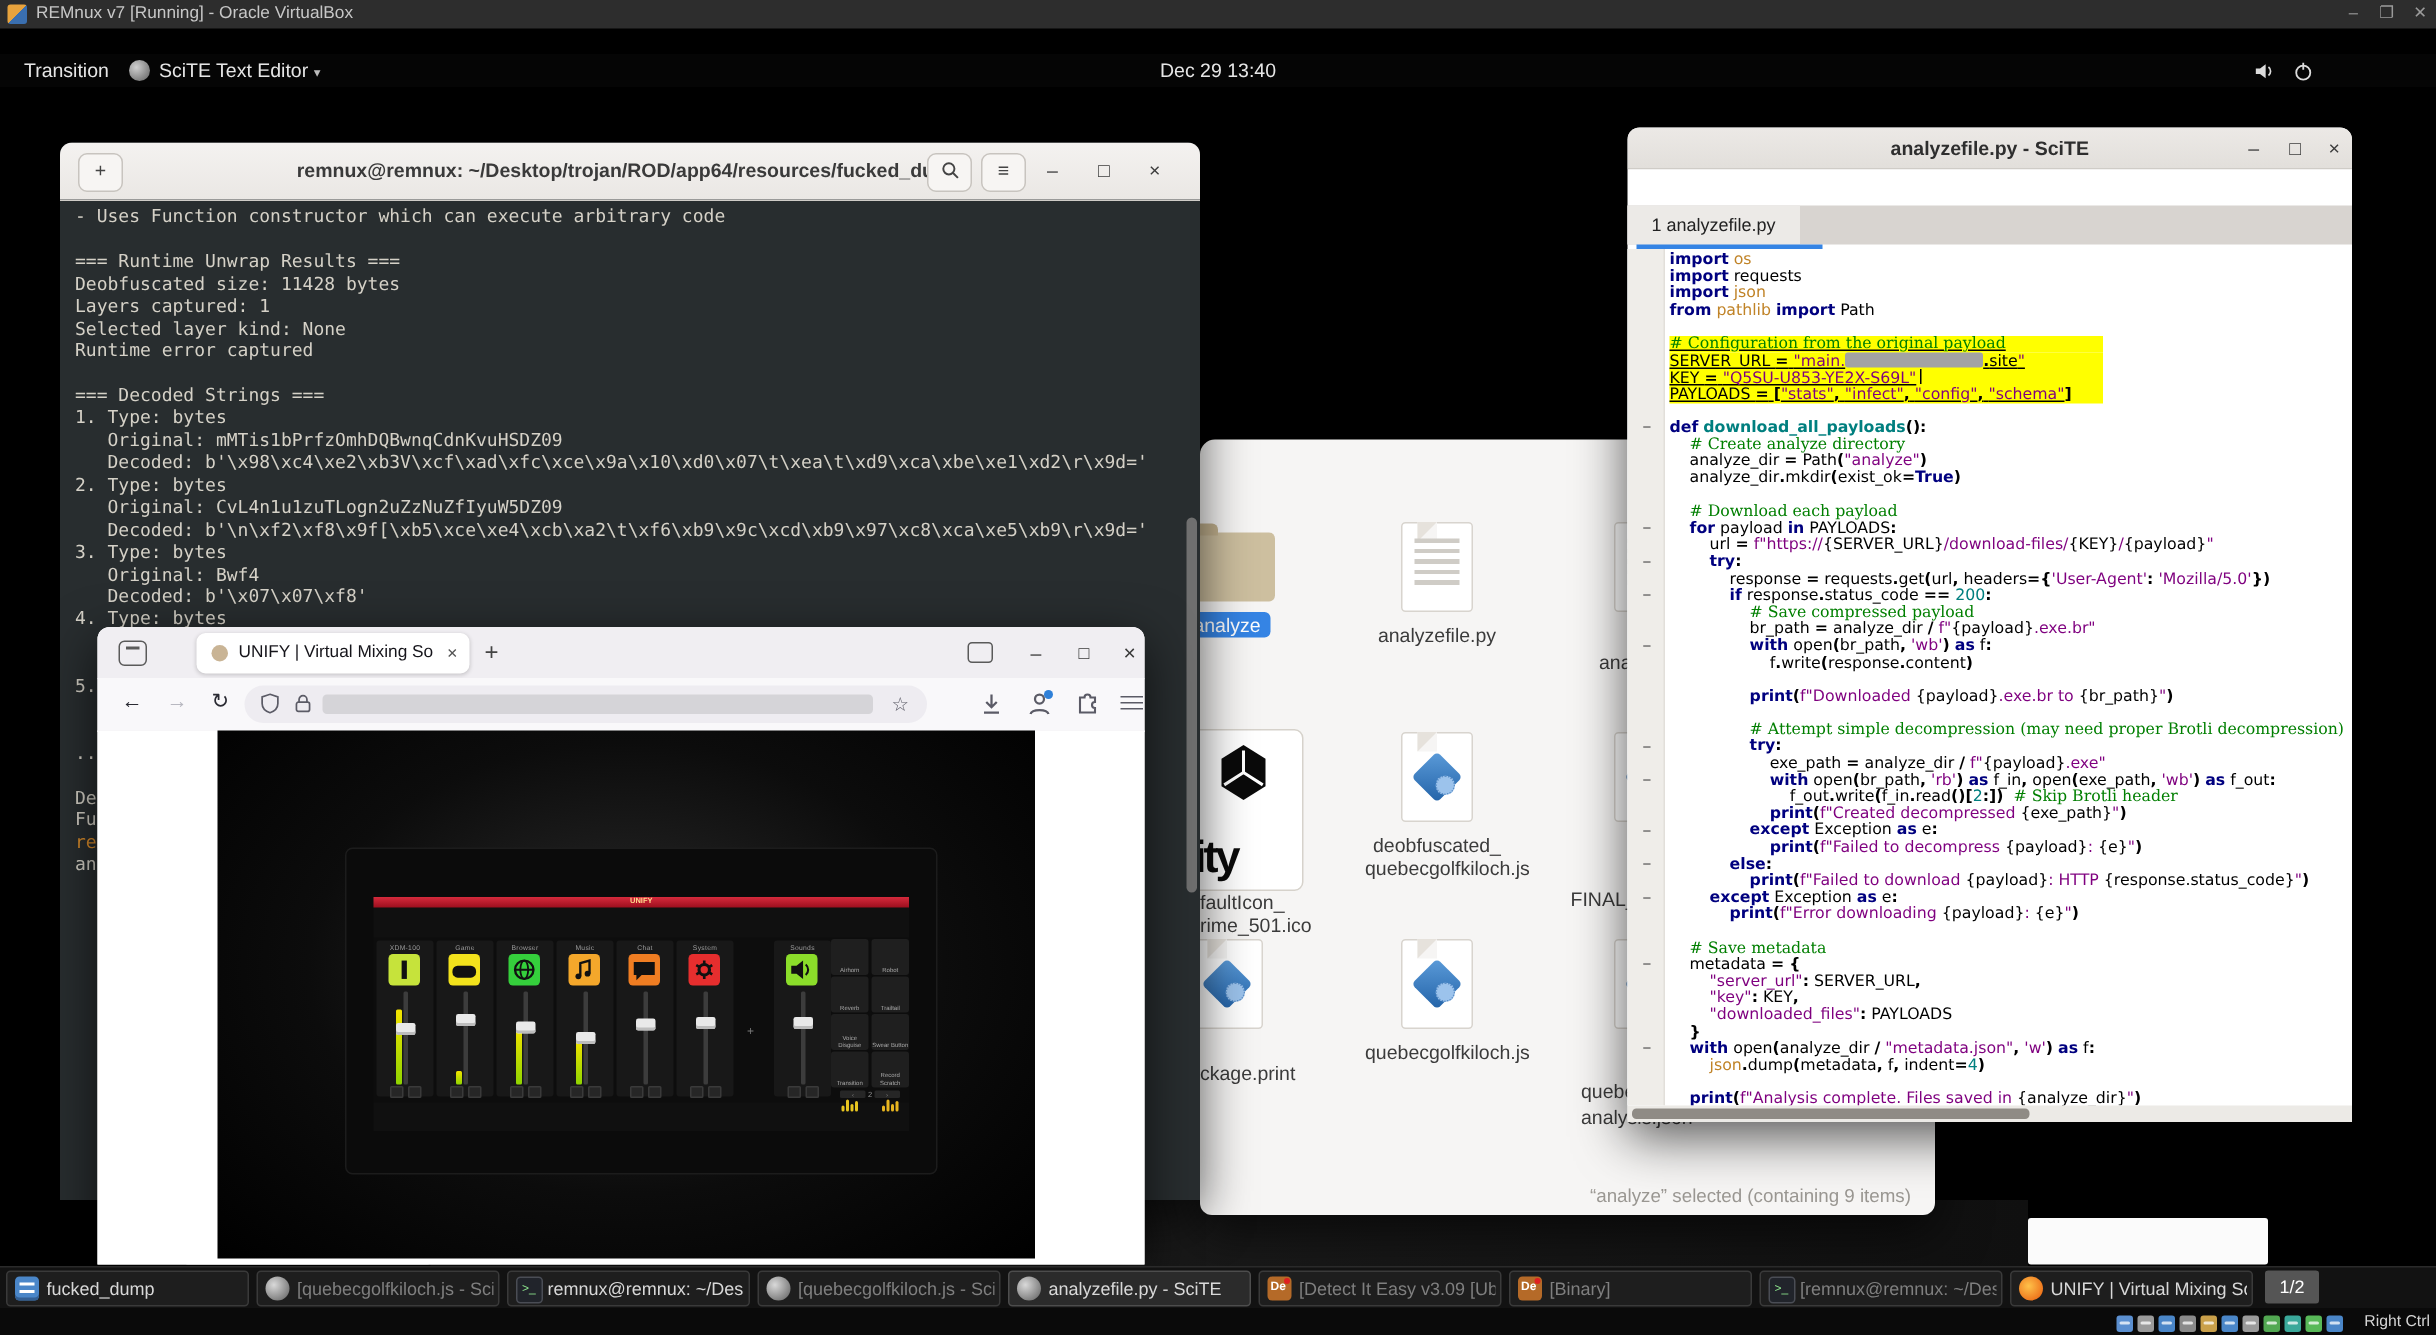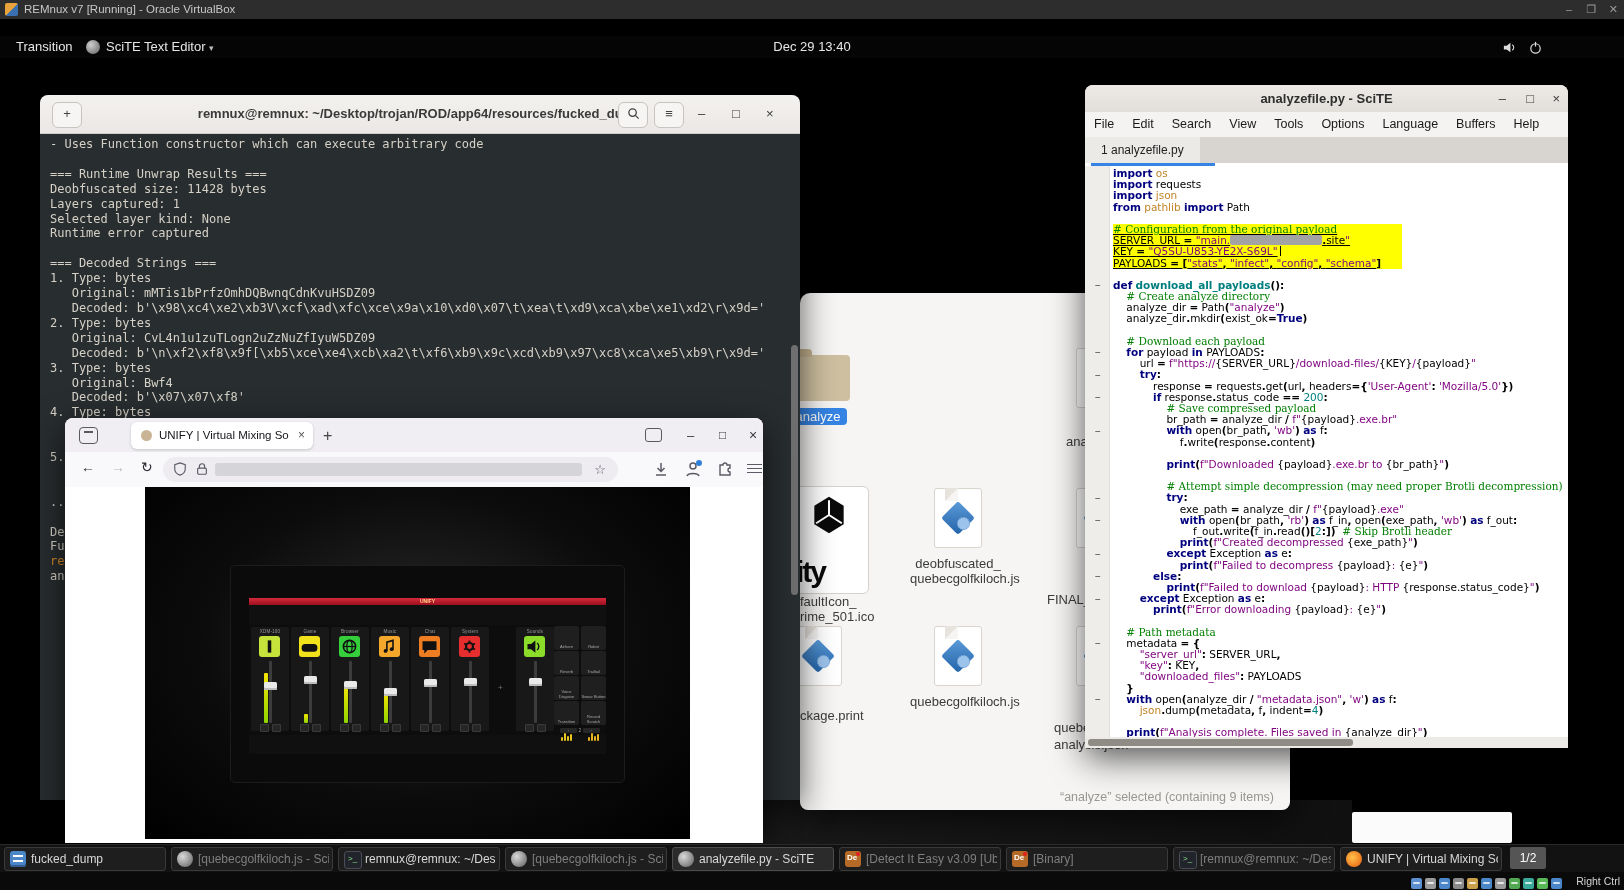--- a/index.html
+++ b/index.html
@@ -152,20 +152,27 @@
   <div class="abs wallstrip"></div>
   <div class="abs wfrag" style="left:123px;width:164px;"></div>
   <div class="abs wfrag" style="left:1352px;width:160px;"></div>
 
   <div class="abs fm win">
     <div class="abs" id="fm-items" style="left:0;top:44px;right:0;bottom:0;">
         <div class="abs fm-item" style="left: -30px; top: 8px;">
           <div class="icon-folder"></div>
           <div class="fm-label"><span class="pill">analyze</span></div>
         </div>
+        <div class="abs fm-item" style="left: 110px; top: 11px;">
+          <div class="icon-doc">
+            <div class="fold"></div>
+            <div class="lines"></div>
+          </div>
+          <div class="fm-label"><span>analyzefile.py</span></div>
+        </div>
         <div class="abs fm-item" style="left: 252px; top: 11px;">
           <div class="icon-doc">
             <div class="fold"></div>
             <div class="lines"></div>
           </div>
         </div>
         <div class="abs fm-item" style="left: -19px; top: 149px;">
           <div class="icon-unity"><svg width="44" height="44" viewBox="0 0 24 24" style="margin-top:6px">
               <path d="M12 2l8 5v10l-8 5-8-5V7z" fill="#0a0a0a"></path>
               <path d="M12 4v8m0 0l7 4.5M12 12L5 16.5" stroke="#fff" stroke-width="1.1" fill="none"></path>
@@ -416,21 +423,20 @@
     </div>
   </div>
 
   <div class="abs scite win">
     <div class="abs sc-title">
       <div class="abs sc-title-text">analyzefile.py - SciTE</div>
       <div class="abs wglyph" style="right:62px;top:2px;">–</div>
       <div class="abs wglyph" style="right:34px;top:2px;">□</div>
       <div class="abs wglyph" style="right:8px;top:2px;">×</div>
     </div>
-    <div class="abs sc-menubar" id="sc-menus"><span>File</span><span>Edit</span><span>Search</span><span>View</span><span>Tools</span><span>Options</span><span>Language</span><span>Buffers</span><span>Help</span></div>
     <div class="abs sc-tabbar">
       <span class="sc-tab">1 analyzefile.py</span>
     </div>
     <div class="abs sc-blue"></div>
     <div class="abs sc-code">
       <div class="abs sc-margin" id="sc-margin">
           <div class="fold" style="top: 114px;">−</div>
           <div class="fold" style="top: 181.2px;">−</div>
           <div class="fold" style="top: 203.6px;">−</div>
           <div class="fold" style="top: 226px;">−</div>
@@ -478,21 +484,21 @@
           <div class="cline"><span class="lw">                    <span class="k">with</span> open<span class="o">(</span>br_path<span class="o">,</span> <span class="s">'rb'</span><span class="o">)</span> <span class="k">as</span> f_in<span class="o">,</span> open<span class="o">(</span>exe_path<span class="o">,</span> <span class="s">'wb'</span><span class="o">)</span> <span class="k">as</span> f_out<span class="o">:</span></span></div>
           <div class="cline"><span class="lw">                        f_out<span class="o">.</span>write<span class="o">(</span>f_in<span class="o">.</span>read<span class="o">(</span><span class="o">)</span><span class="o">[</span><span class="n">2</span><span class="o">:</span><span class="o">]</span><span class="o">)</span>  <span class="c"># Skip Brotli header</span></span></div>
           <div class="cline"><span class="lw">                    <span class="k">print</span><span class="o">(</span><span class="s">f"Created decompressed </span><span class="fb">{exe_path}</span><span class="s">"</span><span class="o">)</span></span></div>
           <div class="cline"><span class="lw">                <span class="k">except</span> Exception <span class="k">as</span> e<span class="o">:</span></span></div>
           <div class="cline"><span class="lw">                    <span class="k">print</span><span class="o">(</span><span class="s">f"Failed to decompress </span><span class="fb">{payload}</span><span class="s">: </span><span class="fb">{e}</span><span class="s">"</span><span class="o">)</span></span></div>
           <div class="cline"><span class="lw">            <span class="k">else</span><span class="o">:</span></span></div>
           <div class="cline"><span class="lw">                <span class="k">print</span><span class="o">(</span><span class="s">f"Failed to download </span><span class="fb">{payload}</span><span class="s">: HTTP </span><span class="fb">{response.status_code}</span><span class="s">"</span><span class="o">)</span></span></div>
           <div class="cline"><span class="lw">        <span class="k">except</span> Exception <span class="k">as</span> e<span class="o">:</span></span></div>
           <div class="cline"><span class="lw">            <span class="k">print</span><span class="o">(</span><span class="s">f"Error downloading </span><span class="fb">{payload}</span><span class="s">: </span><span class="fb">{e}</span><span class="s">"</span><span class="o">)</span></span></div>
           <div class="cline"><span class="lw">&nbsp;</span></div>
-          <div class="cline"><span class="lw">    <span class="c"># Path metadata</span></span></div>
+          <div class="cline"><span class="lw">    <span class="c"># Save metadata</span></span></div>
           <div class="cline"><span class="lw">    metadata <span class="o">=</span> <span class="o">{</span></span></div>
           <div class="cline"><span class="lw">        <span class="s">"server_url"</span><span class="o">:</span> SERVER_URL<span class="o">,</span></span></div>
           <div class="cline"><span class="lw">        <span class="s">"key"</span><span class="o">:</span> KEY<span class="o">,</span></span></div>
           <div class="cline"><span class="lw">        <span class="s">"downloaded_files"</span><span class="o">:</span> PAYLOADS</span></div>
           <div class="cline"><span class="lw">    <span class="o">}</span></span></div>
           <div class="cline"><span class="lw">    <span class="k">with</span> open<span class="o">(</span>analyze_dir <span class="o">/</span> <span class="s">"metadata.json"</span><span class="o">,</span> <span class="s">'w'</span><span class="o">)</span> <span class="k">as</span> f<span class="o">:</span></span></div>
           <div class="cline"><span class="lw">        <span class="m">json</span><span class="o">.</span>dump<span class="o">(</span>metadata<span class="o">,</span> f<span class="o">,</span> indent<span class="o">=</span><span class="n">4</span><span class="o">)</span></span></div>
           <div class="cline"><span class="lw">&nbsp;</span></div>
           <div class="cline"><span class="lw">    <span class="k">print</span><span class="o">(</span><span class="s">f"Analysis complete. Files saved in </span><span class="fb">{analyze_dir}</span><span class="s">"</span><span class="o">)</span></span></div>
         </div>

